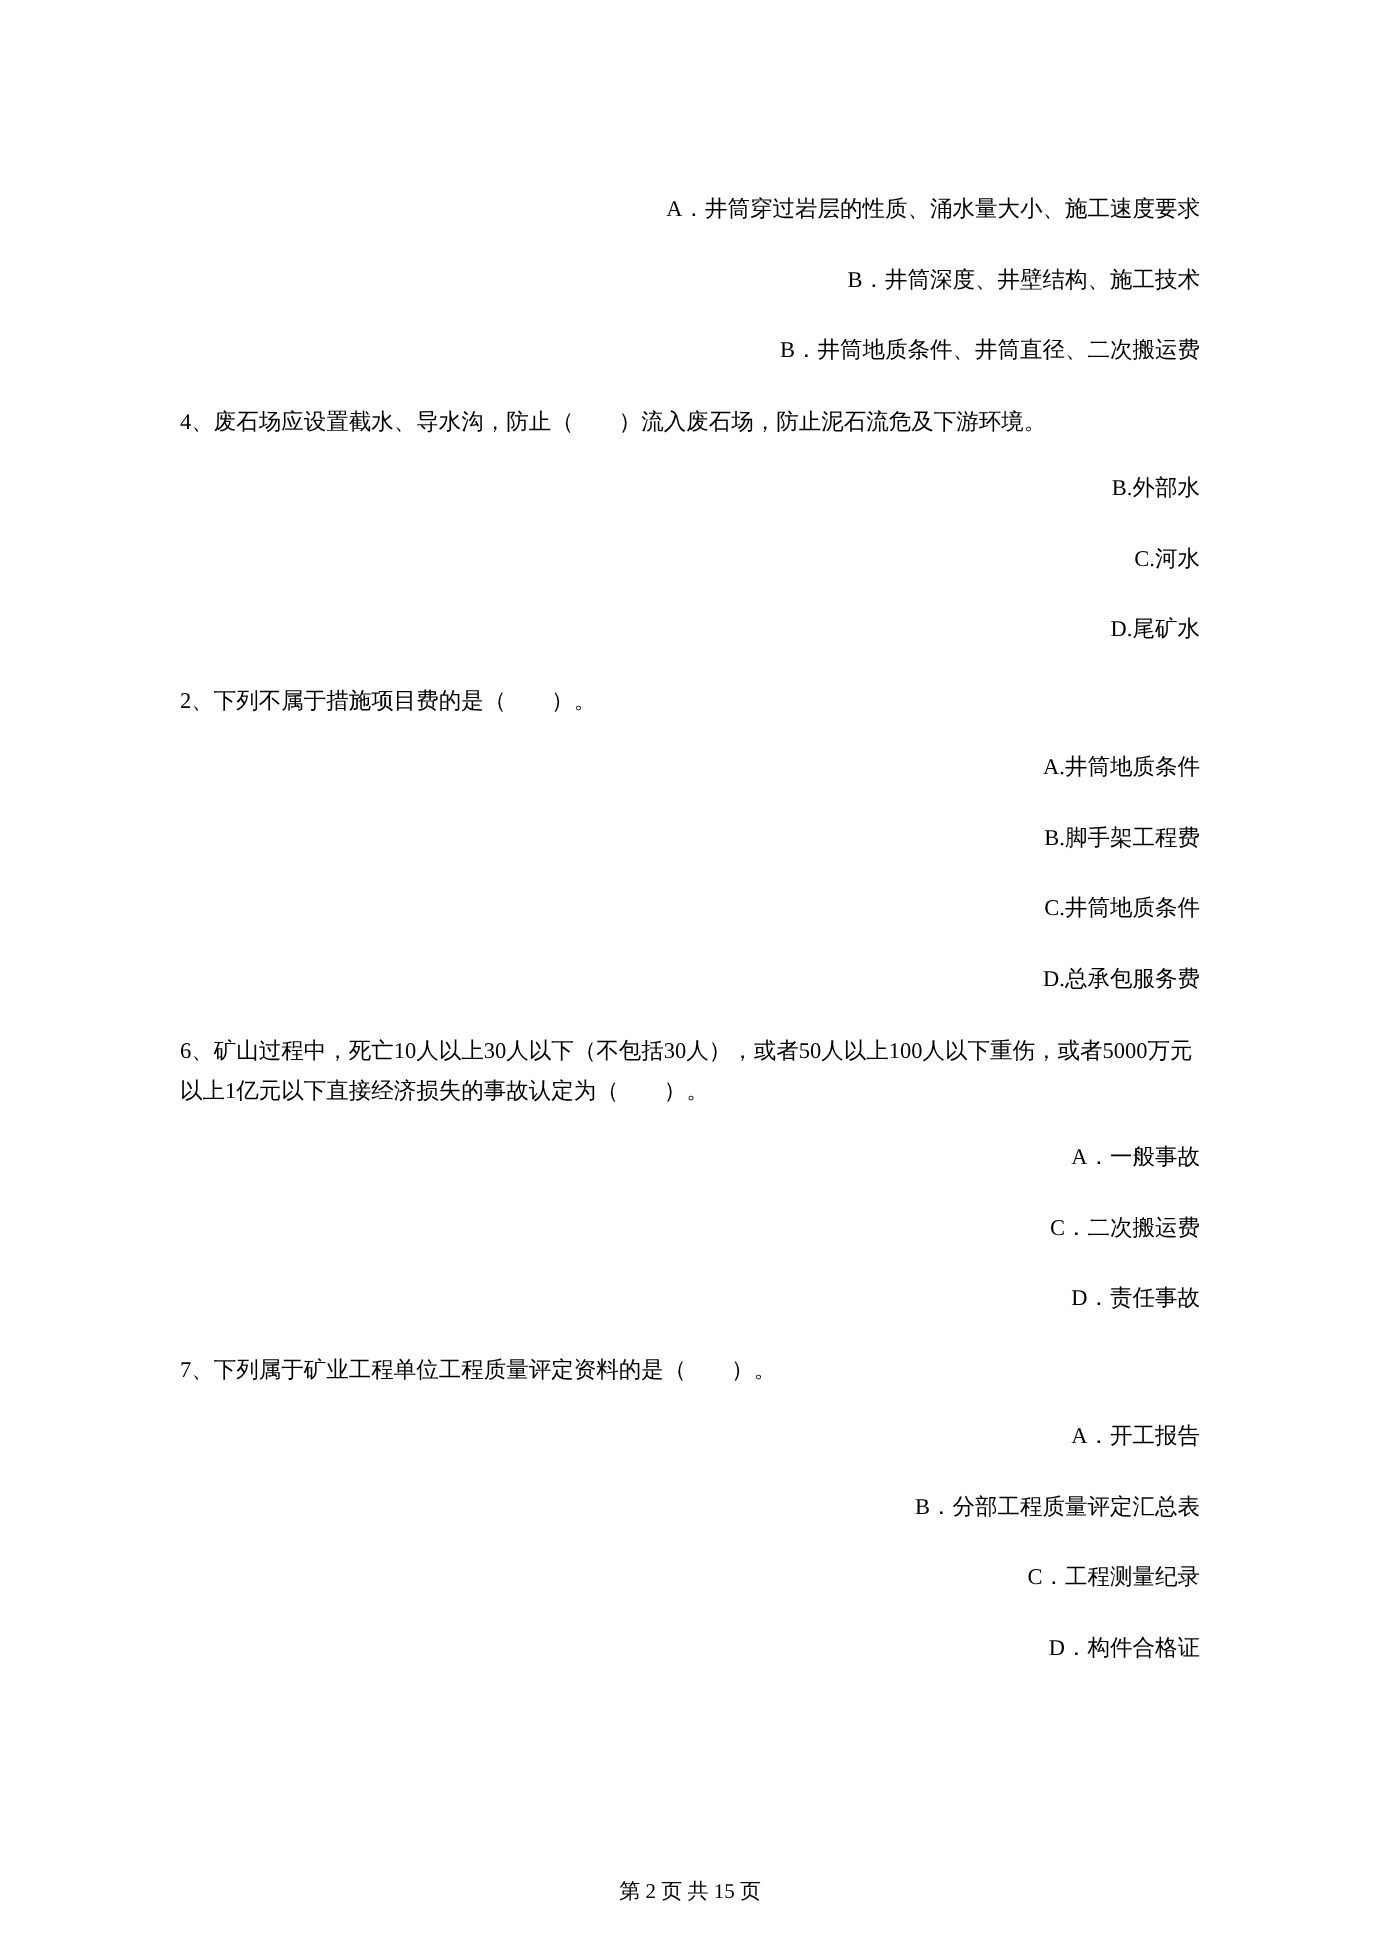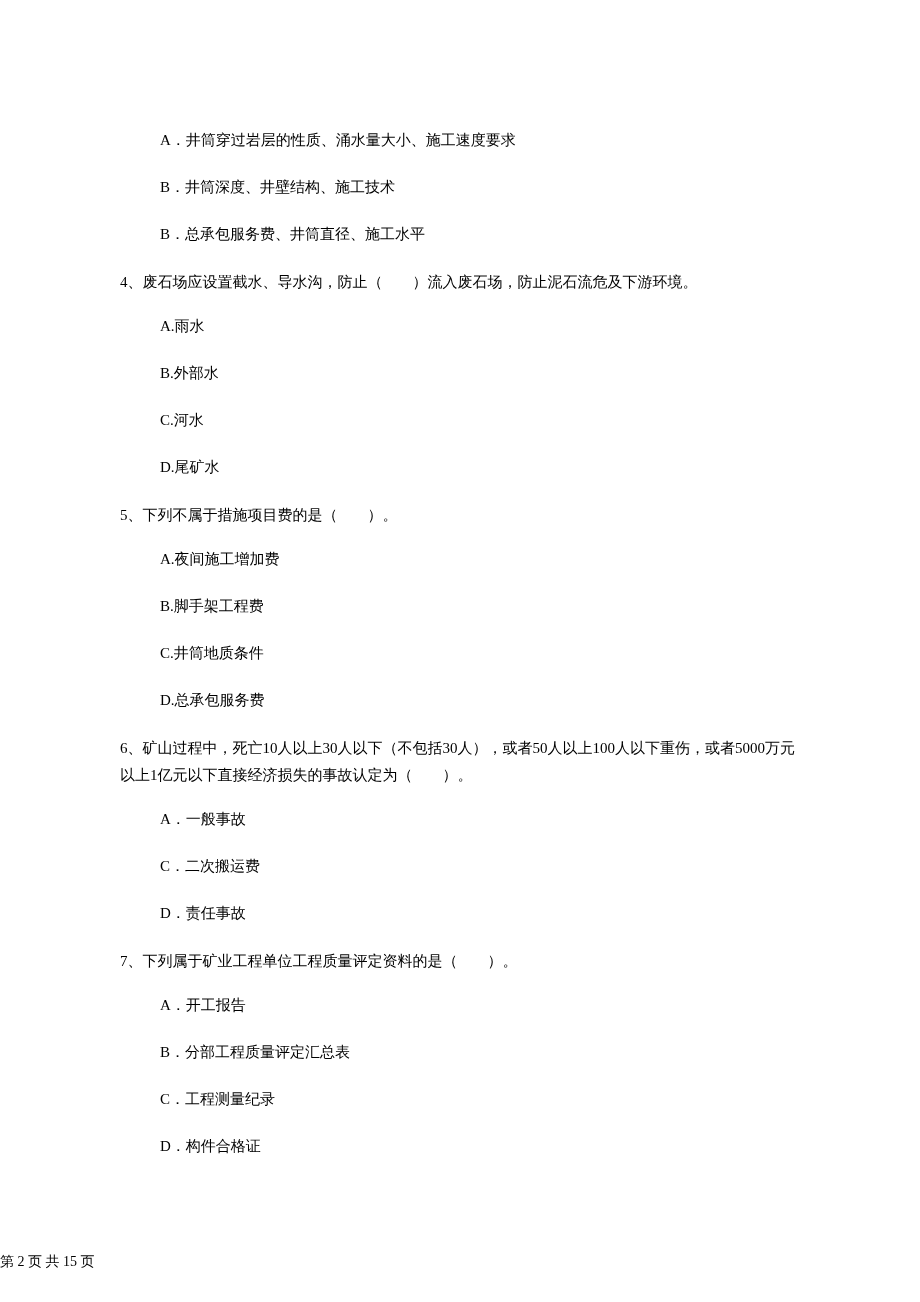--- a/index.html
+++ b/index.html
@@ -14,51 +14,51 @@
   }
   .page {
     padding: 110px 120px 40px 120px;
     box-sizing: border-box;
     min-height: 1302px;
     position: relative;
   }
   .option {
     margin: 14px 0 14px 40px;
     line-height: 2.2;
+    text-align: right;
   }
   .question {
     margin: 18px 4px 14px 0;
     line-height: 1.8;
   }
   .footer {
     position: absolute;
     bottom: 30px;
     left: 0;
     width: 100%;
-    text-align: left;
+    text-align: center;
     font-size: 14px;
   }
 </style>
 </head>
 <body>
 
 <div class="page">
 
   <div class="option">A．井筒穿过岩层的性质、涌水量大小、施工速度要求</div>
   <div class="option">B．井筒深度、井壁结构、施工技术</div>
-  <div class="option">B．总承包服务费、井筒直径、施工水平</div>
+  <div class="option">B．井筒地质条件、井筒直径、二次搬运费</div>
 
   <div class="question">4、废石场应设置截水、导水沟，防止（　　）流入废石场，防止泥石流危及下游环境。</div>
-  <div class="option">A.雨水</div>
   <div class="option">B.外部水</div>
   <div class="option">C.河水</div>
   <div class="option">D.尾矿水</div>
 
-  <div class="question">5、下列不属于措施项目费的是（　　）。</div>
-  <div class="option">A.夜间施工增加费</div>
+  <div class="question">2、下列不属于措施项目费的是（　　）。</div>
+  <div class="option">A.井筒地质条件</div>
   <div class="option">B.脚手架工程费</div>
   <div class="option">C.井筒地质条件</div>
   <div class="option">D.总承包服务费</div>
 
   <div class="question">6、矿山过程中，死亡10人以上30人以下（不包括30人），或者50人以上100人以下重伤，或者5000万元以上1亿元以下直接经济损失的事故认定为（　　）。</div>
   <div class="option">A．一般事故</div>
   <div class="option">C．二次搬运费</div>
   <div class="option">D．责任事故</div>
 
   <div class="question">7、下列属于矿业工程单位工程质量评定资料的是（　　）。</div>

